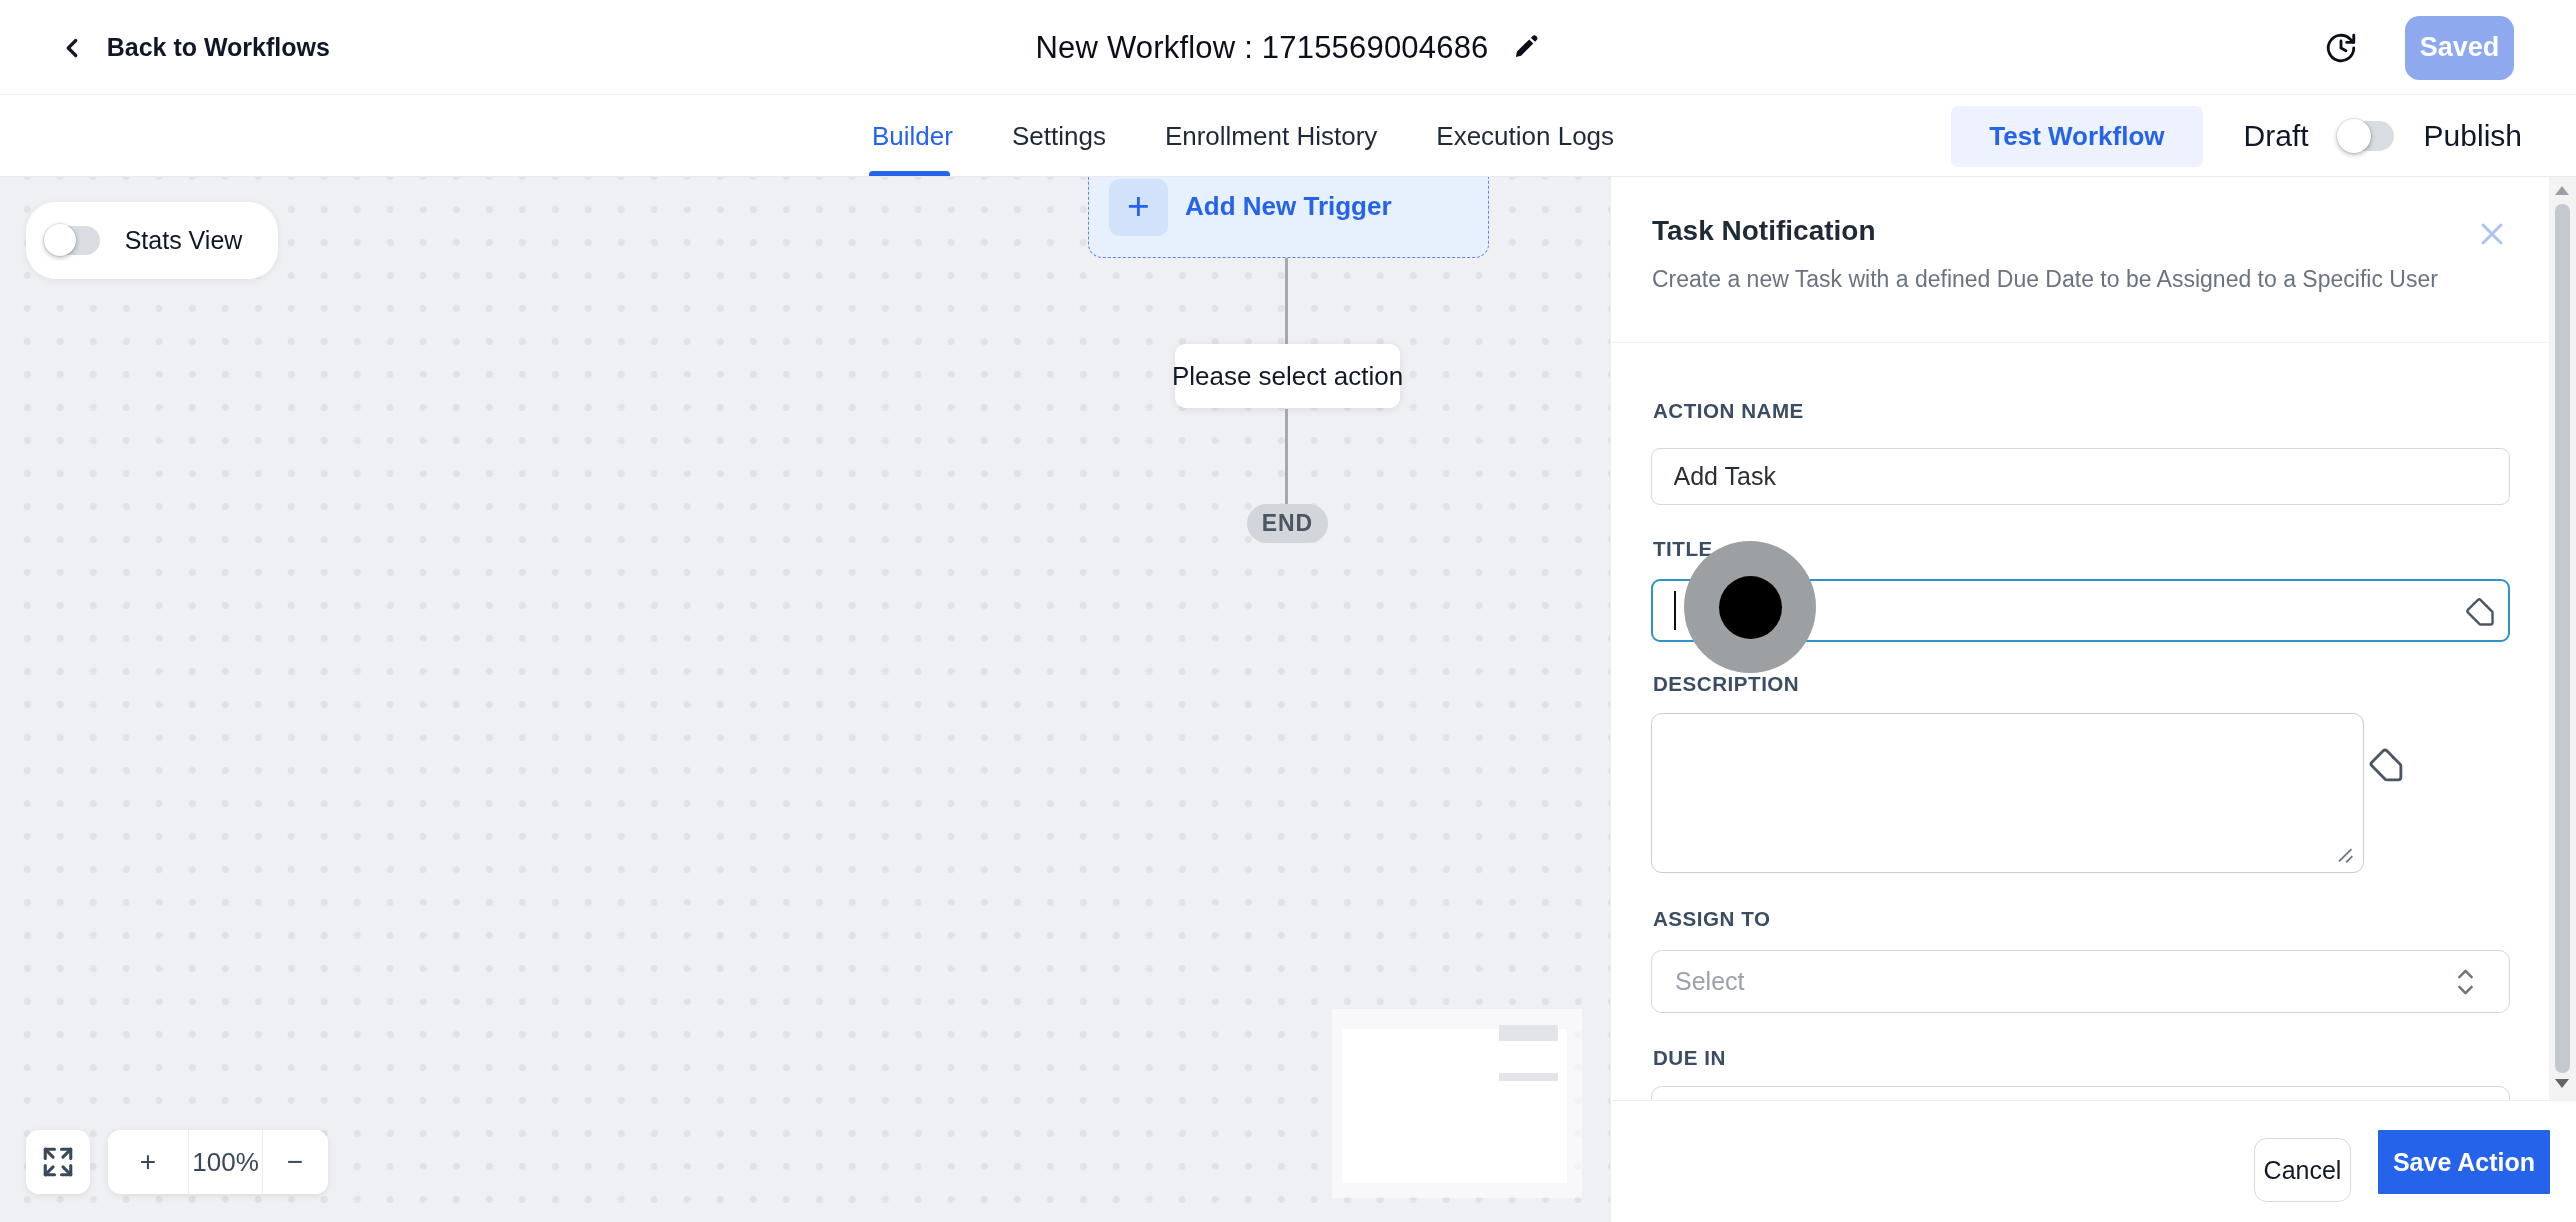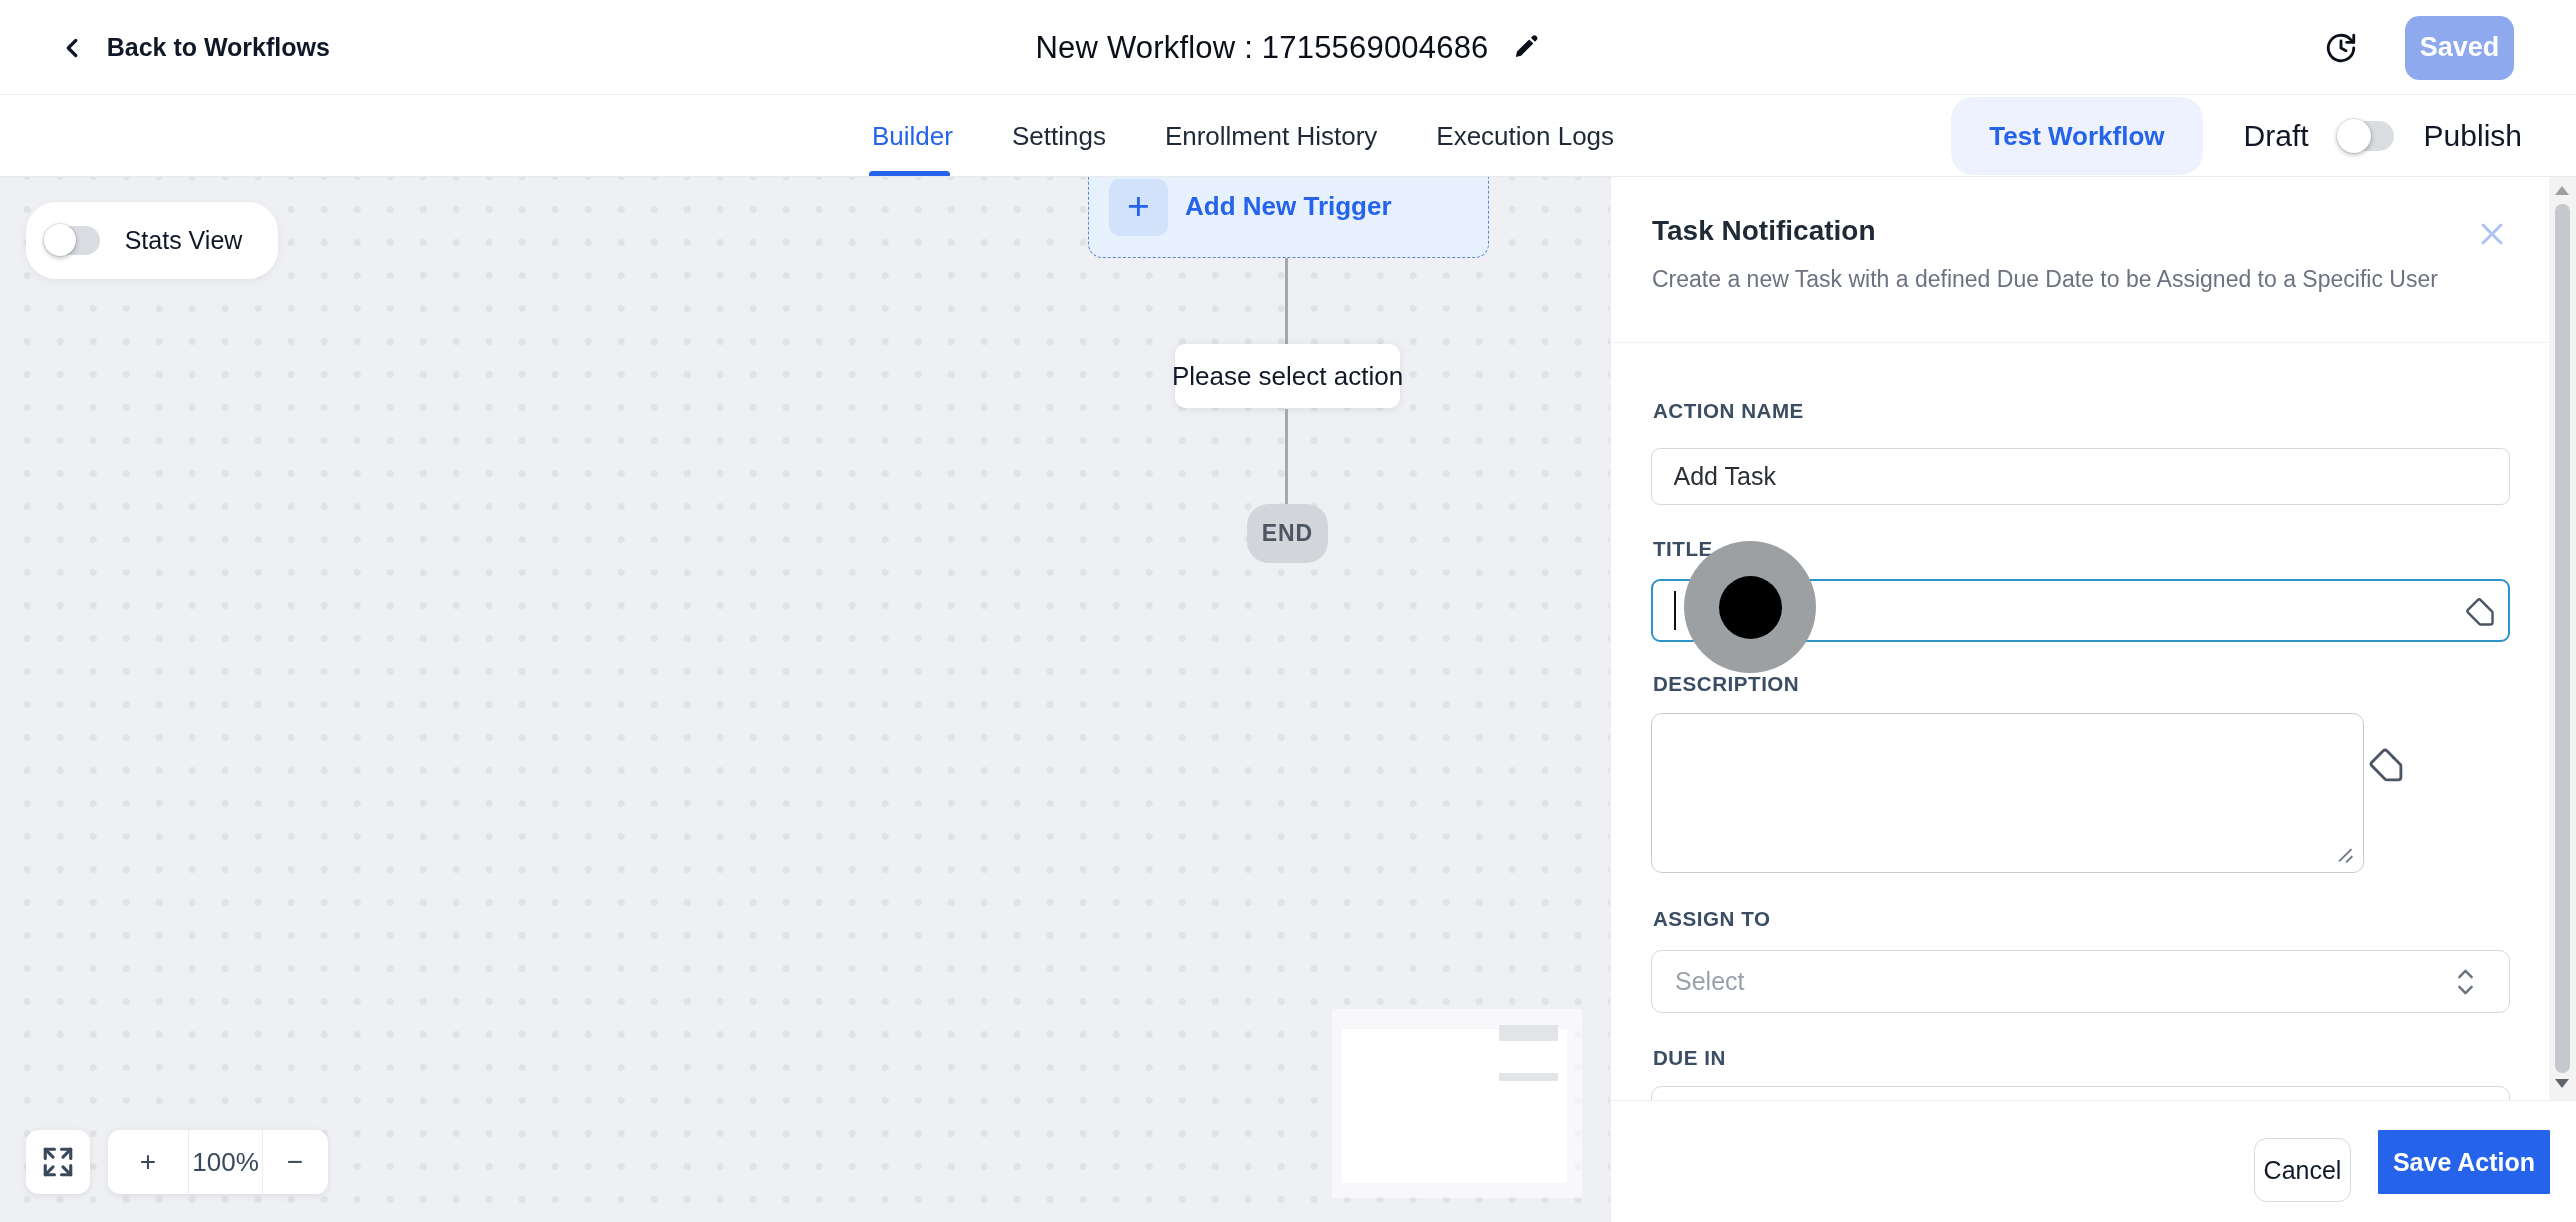--- a/index.html
+++ b/index.html
@@ -20,21 +20,21 @@
   .header-right{position:absolute;right:62px;top:0;height:95px;display:flex;align-items:center;gap:47px;}
   .saved-btn{width:109px;height:64px;border-radius:14.3px;background:var(--saved-bg);color:#fff;font-size:27px;font-weight:700;border:none;display:flex;align-items:center;justify-content:center;}
 
   
   .subheader{position:absolute;left:0;top:95px;width:2576px;height:82px;background:#fff;border-bottom:0.9px solid #E9EAEC;}
   .tabs{position:absolute;left:872px;top:0;height:82px;display:flex;align-items:center;gap:59px;}
   .tab{font-size:26px;color:#1F2937;cursor:pointer;white-space:nowrap;}
   .tab.active{color:var(--accent);font-weight:500;}
   .tab-underline{position:absolute;left:869px;bottom:0;width:81px;height:5.4px;border-radius:3.6px 3.6px 0 0;background:var(--accent);}
   .sub-right{position:absolute;right:54px;top:0;height:82px;display:flex;align-items:center;gap:41px;}
-  .test-workflow{height:78px;padding:8px 38px;border-radius:22px;background:var(--accent-soft);color:var(--accent);font-size:26px;font-weight:600;border:none;display:flex;align-items:center;}
+  .test-workflow{height:61px;padding:8px 38px;border-radius:7px;background:var(--accent-soft);color:var(--accent);font-size:26px;font-weight:600;border:none;display:flex;align-items:center;}
   .toggle-row{display:flex;align-items:center;gap:30px;font-size:30px;color:#101828;}
   .switch{width:55px;height:30px;border-radius:15px;background:#D9DDE2;position:relative;cursor:pointer;}
   .switch .knob{position:absolute;left:-1.8px;top:-1.8px;width:34px;height:34px;border-radius:50%;background:#fff;box-shadow:0 0 0 0.9px rgba(0,0,0,.08),0 1.8px 5.4px rgba(0,0,0,.28);}
 
   
   .canvas{position:absolute;left:0;top:177px;width:1610px;height:1046px;background:var(--canvas-bg);
     background-image:radial-gradient(circle,#E0E2E6 3.1px,transparent 4px);background-size:33px 33px;background-position:10.7px 16px;overflow:hidden;}
   .stats-pill{position:absolute;left:26px;top:25px;height:77px;padding:0 36px 0 19.7px;background:#fff;border-radius:30px;display:flex;align-items:center;gap:25px;box-shadow:0 1.8px 9px rgba(0,0,0,.06);cursor:pointer;}
   .stats-pill .switch{width:54px;height:29px;}
   .stats-pill .switch .knob{width:32px;height:32px;}
@@ -43,21 +43,21 @@
   .trigger-box{position:absolute;left:1088px;top:-55px;width:401px;height:136px;background:var(--trigger-bg);border:1.8px dashed var(--trigger-border);border-radius:14.3px;cursor:pointer;}
   .trigger-tile{position:absolute;left:1109px;top:1.8px;width:59px;height:57px;background:var(--trigger-tile);border-radius:10.7px;display:flex;align-items:center;justify-content:center;}
   .trigger-plus{font-size:39px;line-height:1;color:var(--accent);font-weight:400;margin-top:-3.6px;}
   .trigger-label{position:absolute;left:1185px;top:14.3px;font-size:26px;font-weight:600;color:var(--accent);white-space:nowrap;}
 
   .connector{position:absolute;width:2.7px;background:#A5A8AD;}
   .line1{left:1285px;top:81px;height:87px;}
   .line2{left:1285px;top:232px;height:96px;}
 
   .select-action-card{position:absolute;left:1175px;top:167px;width:225px;height:64px;background:#fff;border-radius:10.7px;box-shadow:0 1.8px 9px rgba(0,0,0,.08);display:flex;align-items:center;justify-content:center;font-size:26px;color:#111827;white-space:nowrap;}
-  .end-pill{position:absolute;left:1247px;top:327px;width:81px;height:59px;border-radius:21.5px;background:#D2D5DA;display:flex;align-items:center;justify-content:center;font-size:23px;font-weight:600;color:#4D5660;letter-spacing:0.9px;}
+  .end-pill{position:absolute;left:1247px;top:327px;width:81px;height:39px;border-radius:21.5px;background:#D2D5DA;display:flex;align-items:center;justify-content:center;font-size:23px;font-weight:600;color:#4D5660;letter-spacing:0.9px;}
 
   .minimap{position:absolute;left:1332px;top:832px;width:250px;height:189px;background:rgba(255,255,255,.55);}
   .minimap-viewport{position:absolute;left:9.8px;top:19.7px;width:225px;height:154px;background:#fff;}
   .minimap-node{position:absolute;background:#E2E4E7;}
   .mm-n1{left:167px;top:16px;width:59px;height:16px;}
   .mm-n2{left:167px;top:64px;width:59px;height:8px;}
 
   .expand-btn{position:absolute;left:26px;top:953px;width:64px;height:64px;background:#fff;border:none;border-radius:12.5px;display:flex;align-items:center;justify-content:center;box-shadow:0 1.8px 7.2px rgba(0,0,0,.08);cursor:pointer;}
   .zoom-group{position:absolute;left:108px;top:953px;width:220px;height:64px;background:#fff;border-radius:12.5px;display:flex;align-items:stretch;box-shadow:0 1.8px 7.2px rgba(0,0,0,.08);overflow:hidden;}
   .zoom-cell{display:flex;align-items:center;justify-content:center;font-size:28px;color:#39485A;border:none;background:#fff;cursor:pointer;}

